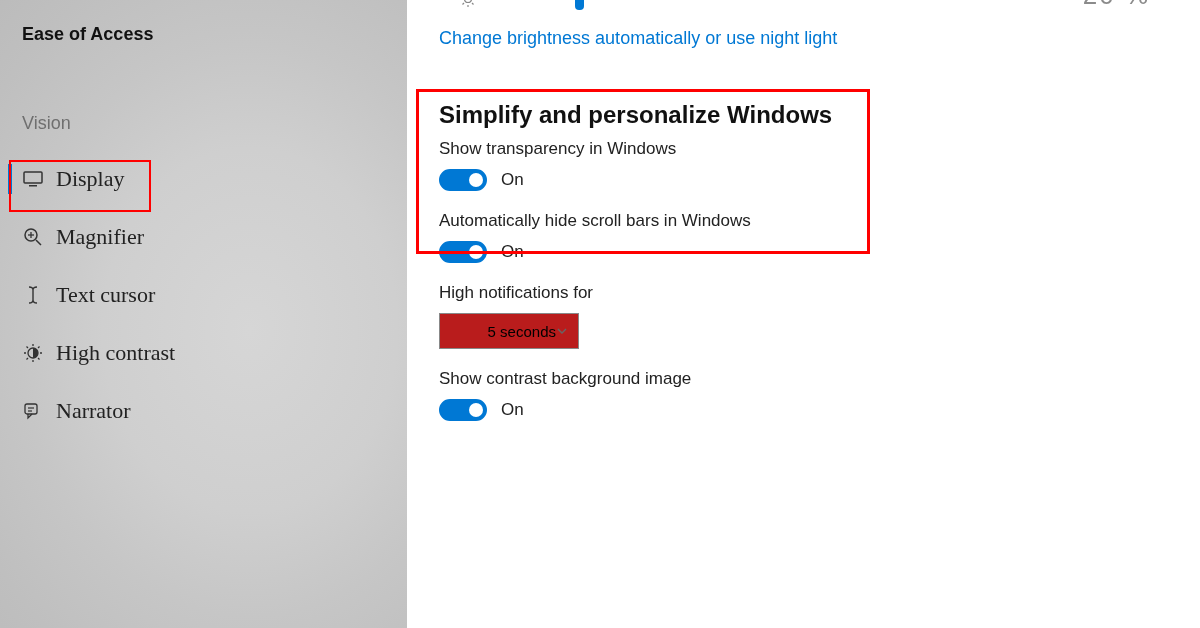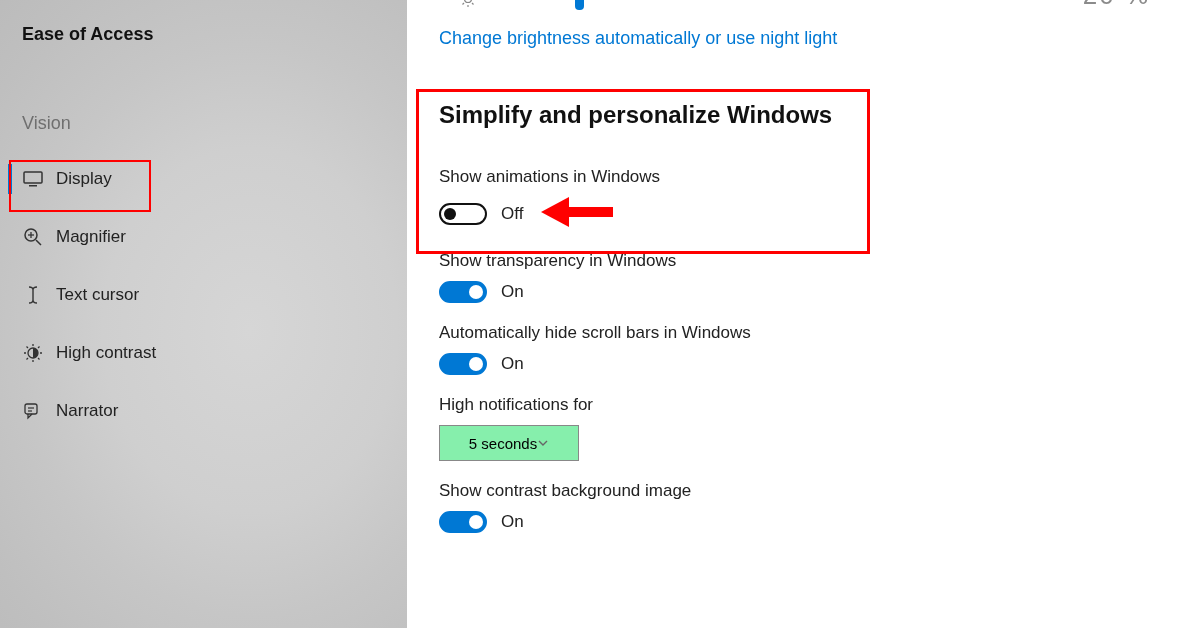--- a/index.html
+++ b/index.html
@@ -49,22 +49,23 @@
     left: 8px; top: 8px; bottom: 8px;
     width: 4px;
     background: #0078d4;
   }
   .nav-item .icon {
     width: 22px; height: 22px;
     display: flex; align-items: center; justify-content: center;
     color: #333;
   }
   .nav-item .label {
-    font-size: 17px;
+    font-size: 22px;
     color: #222;
+    font-family: Liberation Serif, serif;
   }
   .nav-highlight-box {
     position: absolute;
     left: 9px; top: 160px;
     width: 142px; height: 52px;
     border: 2px solid #f00;
     pointer-events: none;
   }
 
   .content {
@@ -108,21 +109,21 @@
     width: 454px; height: 165px;
     border: 3px solid #f00;
     pointer-events: none;
   }
 
   .section-heading {
     font-size: 24px;
     font-weight: 600;
     color: #111;
     margin-top: 52px;
-    margin-bottom: 38px;
+    margin-bottom: 10px;
   }
   .setting-block { margin-bottom: 20px; }
   .setting-label {
     font-size: 17px;
     color: #222;
     margin-bottom: 10px;
   }
   .toggle-row {
     display: flex;
     align-items: center;
@@ -158,24 +159,24 @@
     font-size: 17px; color: #222;
   }
   .arrow-annot {
     margin-left: 4px;
   }
 
   .dropdown {
     width: 140px; height: 36px;
     border: 1px solid #888;
     display: flex; align-items: center;
-    padding: 0 20px;
-    justify-content: center;
+    padding: 0 10px;
+    justify-content: flex-end;
     font-size: 15px;
-    background: #86efac;
+    background: #b91c1c;
     cursor: pointer;
   }
   .chevron {
     color: #666;
   }
 </style>
 </head>
 <body>
 
 <div class="sidebar">
@@ -270,35 +271,20 @@
     </span>
 
     <div class="brightness-thumb"></div>
     <div class="brightness-value">20 %</div>
   </div>
 
   <a class="brightness-link">Change brightness automatically or use night light</a>
 
   <h2 class="section-heading">Simplify and personalize Windows</h2>
 
-  <div class="setting-block">
-    <div class="setting-label">Show animations in Windows</div>
-    <div class="toggle-row">
-      <div class="toggle off">
-          <div class="knob"></div>
-        </div>
-      <span class="toggle-state">Off</span>
-      <span class="arrow-annot">
-        <svg width="72" height="30" viewBox="0 0 72 30">
-            <rect x="24" y="10" width="48" height="10" fill="#f00"></rect>
-            <polygon points="0,15 28,0 28,30" fill="#f00"></polygon>
-          </svg>
-      </span>
-    </div>
-  </div>
 
   <div class="setting-block">
     <div class="setting-label">Show transparency in Windows</div>
     <div class="toggle-row">
       <div class="toggle on">
           <div class="knob"></div>
         </div>
       <span class="toggle-state">On</span>
     </div>
   </div>

